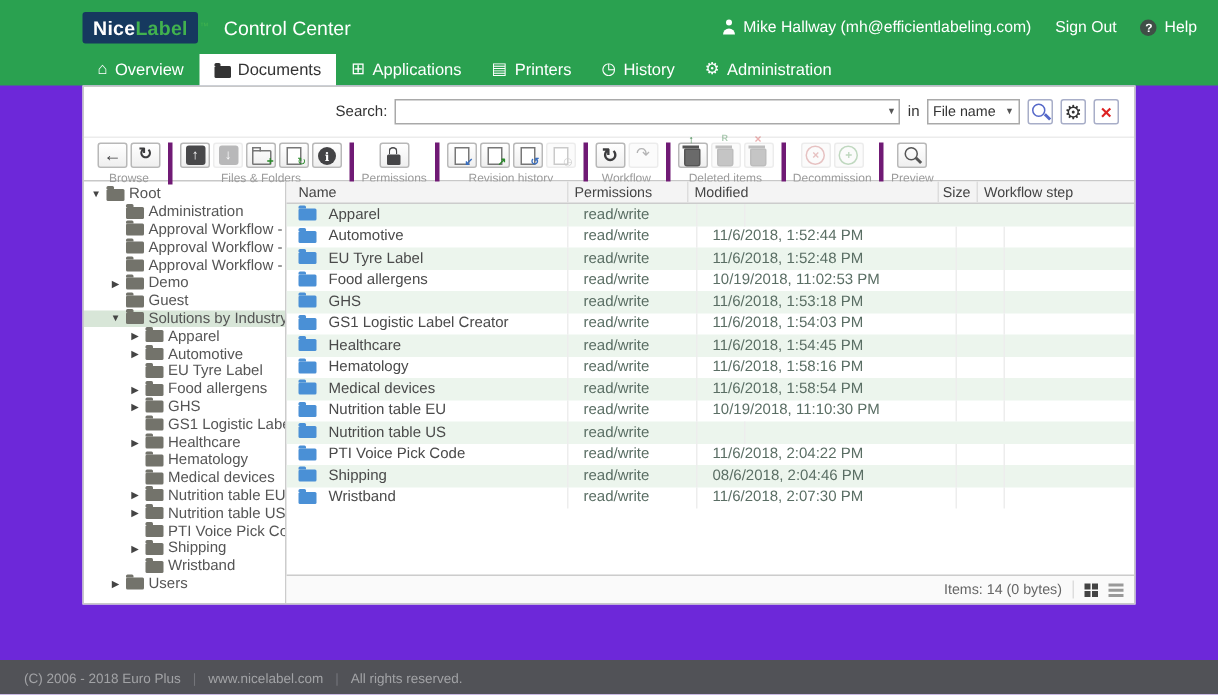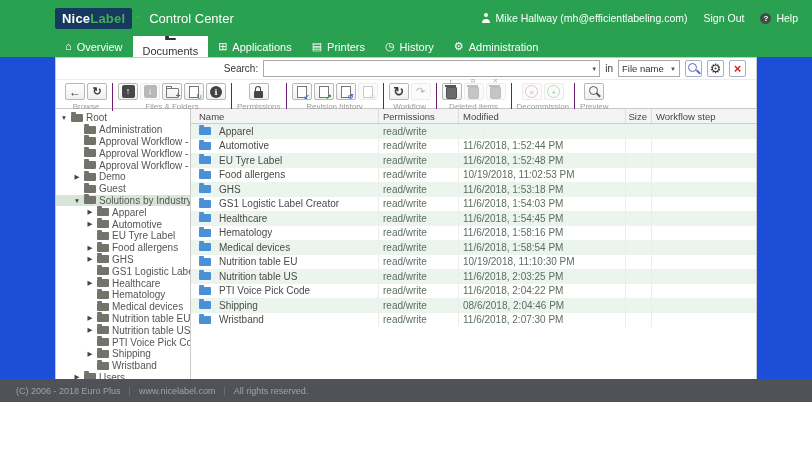--- a/index.html
+++ b/index.html
@@ -1,16 +1,16 @@
 <!DOCTYPE html>
 <html><head>
 <meta charset="utf-8">
 <style>
   html,body{margin:0;padding:0;background:#fff;}
-  .page{position:relative;width:812px;height:402px;overflow:hidden;background:#1d4ed8;
+  .page{position:relative;width:812px;height:463px;overflow:hidden;background:#6d28d9;
         font-family:"Liberation Sans",sans-serif;-webkit-font-smoothing:antialiased;}
 
   
   .topbar{background:#2aa150;}
   .brand-row{height:36px;display:flex;align-items:center;padding:0 14px 0 55px;}
   .logo-box{background:#16395f;color:#fff;font-weight:bold;font-size:13px;padding:3px 7px;border-radius:2px;letter-spacing:.2px;}
   .logo-label{color:#41b24e;}
   .logo-tm{color:#41b24e;font-size:6px;vertical-align:top;margin-left:1px;}
   .app-title{color:#fff;font-size:13px;margin-left:10px;text-align:right;}
   .user-area{margin-left:auto;display:flex;align-items:center;gap:16px;color:#fff;font-size:10.5px;}
@@ -18,37 +18,37 @@
 
   .ic-person{width:10px;height:10px;position:relative;display:inline-block;}
   .ic-person::before{content:"";position:absolute;top:0;left:3px;width:4px;height:4px;border-radius:50%;background:#fff;}
   .ic-person::after{content:"";position:absolute;bottom:0;left:1px;width:8px;height:4px;border-radius:4px 4px 0 0;background:#fff;}
   .ic-help{display:inline-block;width:11px;height:11px;border-radius:50%;background:#3f4f46;color:#fff;font-weight:bold;font-size:8px;text-align:center;line-height:11px;}
   .ic-help::before{content:"?";}
 
   
   .nav-row{height:21px;display:flex;align-items:stretch;padding-left:55px;}
   .tab{display:flex;align-items:center;gap:5px;padding:0 10px;font-size:11px;color:#fff;cursor:pointer;white-space:nowrap;}
-  .tab.active{background:#fff;color:#333;flex-direction:column;}
+  .tab.active{background:#fff;color:#333;}
   .tic{display:inline-block;font-size:11px;line-height:1;}
   .tic-home::before{content:"\2302";font-weight:bold;}
   .tic-apps::before{content:"\229E";}
   .tic-printer::before{content:"\25A4";}
   .tic-history::before{content:"\25F7";}
   .tic-admin::before{content:"\2699";}
   .tic-docs{width:11px;height:8px;background:currentColor;border-radius:1px;position:relative;margin-top:2px;}
   .tic-docs::before{content:"";position:absolute;top:-2px;left:0;width:4px;height:2px;background:currentColor;border-radius:1px 1px 0 0;}
 
   
   .content-box{position:absolute;left:55px;top:57px;width:702px;height:346px;border:1px solid #c8c8c8;
                box-sizing:border-box;display:flex;flex-direction:column;background:#fff;}
 
   
   .search-row{height:21px;display:flex;align-items:center;justify-content:flex-end;gap:5px;
-              padding:0 10px;font-size:10px;color:#333;border-bottom:1px solid #ececec;}
+              padding:6px 10px;font-size:10px;color:#333;border-bottom:1px solid #ececec;}
   .search-wrap{position:relative;display:flex;align-items:center;}
   .search-wrap input{width:318px;height:15px;border:1px solid #a9a9a9;font-size:10px;padding:0 14px 0 3px;
                      font-family:"Liberation Sans",sans-serif;outline:none;}
   .combo-arrow{position:absolute;right:3px;font-size:6px;color:#555;cursor:pointer;}
   .combo-arrow::before{content:"\25BC";}
   .in-select{display:flex;align-items:center;justify-content:space-between;width:54px;height:15px;
              border:1px solid #a9a9a9;padding:0 3px;font-size:9.5px;color:#333;cursor:pointer;background:#fff;}
   .in-select .combo-arrow2{font-size:6px;color:#555;}
   .in-select .combo-arrow2::before{content:"\25BC";}
   .sbtn{width:17px;height:17px;border:1px solid #a8aec8;background:#fff;border-radius:2px;display:flex;
@@ -56,21 +56,21 @@
   .ic-mag{display:inline-block;width:7px;height:7px;border:1.5px solid #555;border-radius:50%;position:relative;margin:0 2px 2px 0;}
   .ic-mag::after{content:"";position:absolute;width:5px;height:1.5px;background:#555;right:-4.5px;bottom:-1.5px;transform:rotate(45deg);}
   .ic-mag.blue{border-color:#5568c8;}
   .ic-mag.blue::after{background:#5568c8;}
   .ic-gear::before{content:"\2699";font-size:13px;color:#333;line-height:1;}
   .ic-x::before{content:"\00D7";font-size:13px;font-weight:bold;color:#d22;line-height:1;}
 
   
   .toolbar-row{display:flex;align-items:flex-start;padding:3px 4px 2px 4px;height:29px;box-sizing:border-box;
                border-bottom:1px solid #c8c8c8;}
-  .tgroup{display:flex;flex-direction:column;align-items:center;padding:0 5px;border-right:1px solid #701a75;}
+  .tgroup{display:flex;flex-direction:column;align-items:center;padding:0 5px;border-right:3px solid #701a75;}
   .tgroup:last-child{border-right:none;}
   .tbuttons{display:flex;gap:2px;}
   .tbtn{width:20px;height:17px;border:1px solid #b8b8b8;border-radius:2px;background:linear-gradient(#fff,#efefef);
         display:flex;align-items:center;justify-content:center;cursor:pointer;padding:0;}
   .tbtn.disabled{opacity:.38;border-color:#cfcfcf;background:#f6f6f6;cursor:default;}
   .tglabel{font-size:8px;color:#9a9a9a;margin-top:2px;white-space:nowrap;}
 
   .ic{display:inline-block;line-height:1;font-size:11px;color:#3c3c3e;}
   .ic-arrow-left::before{content:"\2190";font-weight:bold;font-size:12px;}
   .ic-refresh::before{content:"\21BB";font-weight:bold;font-size:11px;}
@@ -129,21 +129,21 @@
   .lbody{flex:1;overflow:hidden;}
   .lrow{display:flex;height:14.5px;font-size:10px;cursor:pointer;}
   .lrow.alt{background:#ecf5ed;}
   .lcell{display:flex;align-items:center;padding:0 4px;border-right:1px solid #ededed;box-sizing:border-box;overflow:hidden;white-space:nowrap;}
   .c0{width:188px;padding-left:8px;}
   .c1{width:80px;}
   .c2{width:167px;}
   .c3{width:26px;justify-content:flex-end;}
   .c4{flex:1;border-right:none;}
   .fname{color:#4a4a4a;margin-left:8px;}
-  .dim{color:#5a6e64;}
+  .dim{color:#5a6e64;margin-left:6px;}
 
   
   .status-bar{height:18px;border-top:1px solid #ccc;background:#fafafa;display:flex;align-items:center;
               justify-content:flex-end;gap:7px;padding:0 7px;font-size:9.5px;color:#666;flex:none;}
   .vdiv{width:1px;height:12px;background:#ddd;}
   .ic-grid{display:inline-block;width:9px;height:9px;position:relative;cursor:pointer;}
   .ic-grid::before{content:"";position:absolute;width:4px;height:4px;background:#444;box-shadow:5px 0 0 #444,0 5px 0 #444,5px 5px 0 #444;}
   .ic-listview{display:inline-block;width:10px;height:9px;position:relative;cursor:pointer;}
   .ic-listview::before{content:"";position:absolute;top:0;width:10px;height:2px;background:#999;box-shadow:0 3.5px 0 #999,0 7px 0 #999;}
 
@@ -558,21 +558,20 @@
               <div class="lcell c2 dim">10/19/2018, 11:10:30 PM</div>
               <div class="lcell c3 dim"></div>
               <div class="lcell c4 dim"></div>
             </div>
             <div class="lrow alt">
               <div class="lcell c0">
                 <span class="folder folder-blue"></span>
                 <span class="fname">Nutrition table US</span>
               </div>
               <div class="lcell c1 dim">read/write</div>
-              <div class="lcell c2 dim">11/6/2018, 2:03:25 PM</div>
               <div class="lcell c3 dim"></div>
               <div class="lcell c4 dim"></div>
             </div>
             <div class="lrow">
               <div class="lcell c0">
                 <span class="folder folder-blue"></span>
                 <span class="fname">PTI Voice Pick Code</span>
               </div>
               <div class="lcell c1 dim">read/write</div>
               <div class="lcell c2 dim">11/6/2018, 2:04:22 PM</div>
@@ -593,20 +592,26 @@
               <div class="lcell c0">
                 <span class="folder folder-blue"></span>
                 <span class="fname">Wristband</span>
               </div>
               <div class="lcell c1 dim">read/write</div>
               <div class="lcell c2 dim">11/6/2018, 2:07:30 PM</div>
               <div class="lcell c3 dim"></div>
               <div class="lcell c4 dim"></div>
             </div>
           </div>
+        <div class="status-bar">
+          <span>Items: 14 (0 bytes)</span>
+          <span class="vdiv"></span>
+          <span class="ic-grid"></span>
+          <span class="ic-listview"></span>
+        </div>
       </div>
     </div>
 
   </div>
 
   <div class="footer">
     <span>(C) 2006 - 2018 Euro Plus</span>
     <span class="fsep"></span>
     <span class="flink">www.nicelabel.com</span>
     <span class="fsep"></span>

